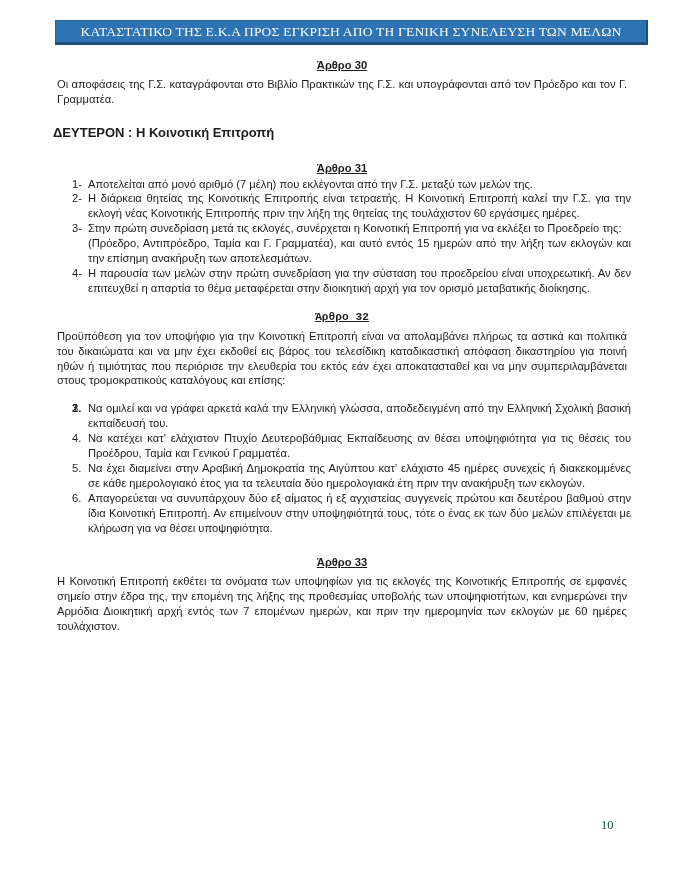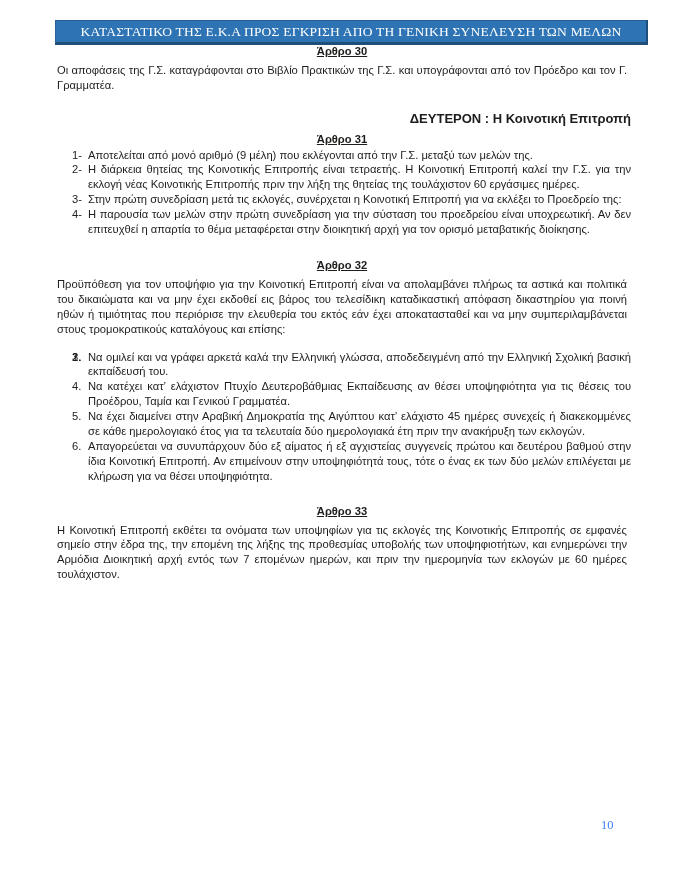--- a/index.html
+++ b/index.html
@@ -30,89 +30,90 @@
     font-family: "Liberation Serif", serif;
     font-size: 13.5px;
     letter-spacing: 0.2px;
     text-align: center;
     padding: 3px 0 2px 0;
     white-space: nowrap;
   }
   .content {
     position: absolute;
     left: 53px;
-    top: 44px;
+    top: 58px;
     width: 578px;
     font-size: 11.2px;
     line-height: 14.9px;
     text-align: justify;
   }
   .art-heading {
     font-weight: bold;
     text-decoration: underline;
     text-align: center;
     margin: 0 0 1px 0;
   }
   .section-heading {
     font-weight: bold;
-    text-align: right;
+    text-align: left;
     font-size: 13px;
     margin: 19px 0 0 0;
   }
-  .mt-art31 { margin-top: 5px; }
-  .mt-art32 { margin-top: 21px; }
+  .mt-art31 { margin-top: 20px; }
+  .mt-art32 { margin-top: 14px; font-family: Liberation Mono, monospace; }
   .mt-art33 { margin-top: 20px; text-align: center; }
   .body-par { margin: 4px; }
   .list { margin: 0; }
   .list.gap-top { margin-top: 13px; }
   .li {
     position: relative;
     padding-left: 35px;
   }
   .li .num {
     position: absolute;
     left: 19px;
     top: 0;
   }
   .page-number {
     position: absolute;
     left: 601px;
     top: 818px;
     font-family: "Liberation Serif", serif;
     font-size: 12.5px;
-    color: #3b82f6;
+    color: #14532d;
   }
 </style>
 </head>
 <body>
 
 <div class="page">
 
   <div class="banner">ΚΑΤΑΣΤΑΤΙΚΟ ΤΗΣ Ε.Κ.Α ΠΡΟΣ ΕΓΚΡΙΣΗ ΑΠΟ ΤΗ ΓΕΝΙΚΗ ΣΥΝΕΛΕΥΣΗ ΤΩΝ ΜΕΛΩΝ</div>
 
   <div class="content">
 
     <div class="art-heading">Άρθρο 30</div>
     <p class="body-par">Οι αποφάσεις της Γ.Σ. καταγράφονται στο Βιβλίο Πρακτικών της Γ.Σ. και υπογράφονται από τον Πρόεδρο και τον Γ. Γραμματέα.</p>
 
     <div class="section-heading">ΔΕΥΤΕΡΟΝ : Η Κοινοτική Επιτροπή</div>
 
     <div class="art-heading mt-art31">Άρθρο 31</div>
     <div class="list">
       <div class="li">
         <span class="num">1-</span>
-        <span>Αποτελείται από μονό αριθμό (9 μέλη) που εκλέγονται από την Γ.Σ. μεταξύ των  μελών της.</span>
+        <span>Αποτελείται από μονό αριθμό (7 μέλη) που εκλέγονται από την Γ.Σ. μεταξύ των  μελών της.</span>
       </div>
       <div class="li">
         <span class="num">2-</span>
         <span>Η διάρκεια θητείας της Κοινοτικής Επιτροπής είναι τετραετής. Η Κοινοτική Επιτροπή καλεί την Γ.Σ. για την εκλογή νέας Κοινοτικής Επιτροπής πριν την λήξη της θητείας της τουλάχιστον 60 εργάσιμες ημέρες.</span>
       </div>
       <div class="li">
         <span class="num">3-</span>
         <span>Στην πρώτη συνεδρίαση μετά τις εκλογές, συνέρχεται η  Κοινοτική Επιτροπή για να εκλέξει το Προεδρείο της:</span>
+        <div>(Πρόεδρο, Αντιπρόεδρο, Ταμία και Γ. Γραμματέα), και αυτό εντός 15 ημερών από την λήξη των εκλογών και την επίσημη ανακήρυξη των αποτελεσμάτων.</div>
       </div>
       <div class="li">
         <span class="num">4-</span>
         <span>Η παρουσία των μελών στην πρώτη συνεδρίαση για την σύσταση του προεδρείου είναι υποχρεωτική. Αν δεν επιτευχθεί η απαρτία το θέμα μεταφέρεται στην διοικητική αρχή για τον ορισμό μεταβατικής διοίκησης.</span>
       </div>
     </div>
 
     <div class="art-heading mt-art32">Άρθρο 32</div>
     <p class="body-par">Προϋπόθεση για τον υποψήφιο για την Κοινοτική Επιτροπή είναι να απολαμβάνει πλήρως τα αστικά και πολιτικά του δικαιώματα και να μην έχει εκδοθεί εις βάρος του τελεσίδικη καταδικαστική απόφαση δικαστηρίου για ποινή ηθών ή τιμιότητας που περιόρισε την ελευθερία του εκτός εάν έχει αποκατασταθεί και να μην συμπεριλαμβάνεται στους τρομοκρατικούς καταλόγους και επίσης:</p>
     <div class="list gap-top">

